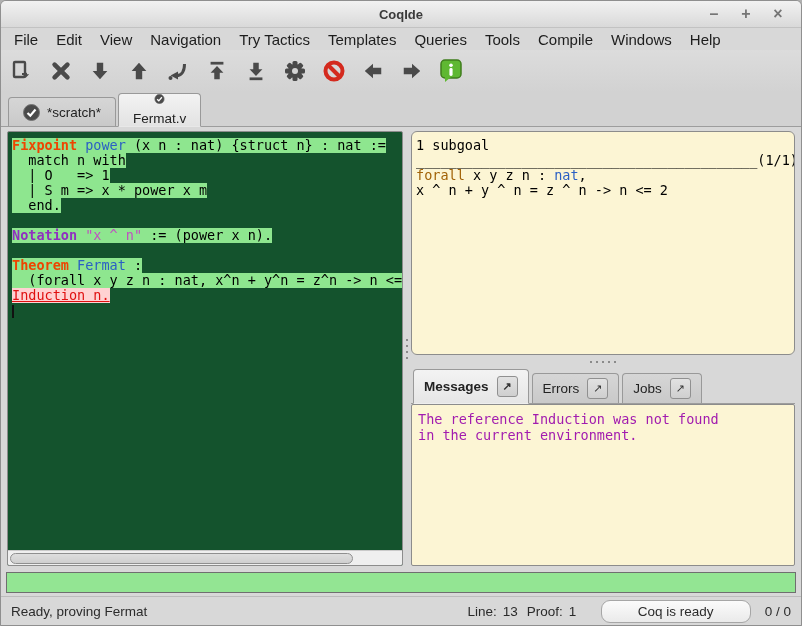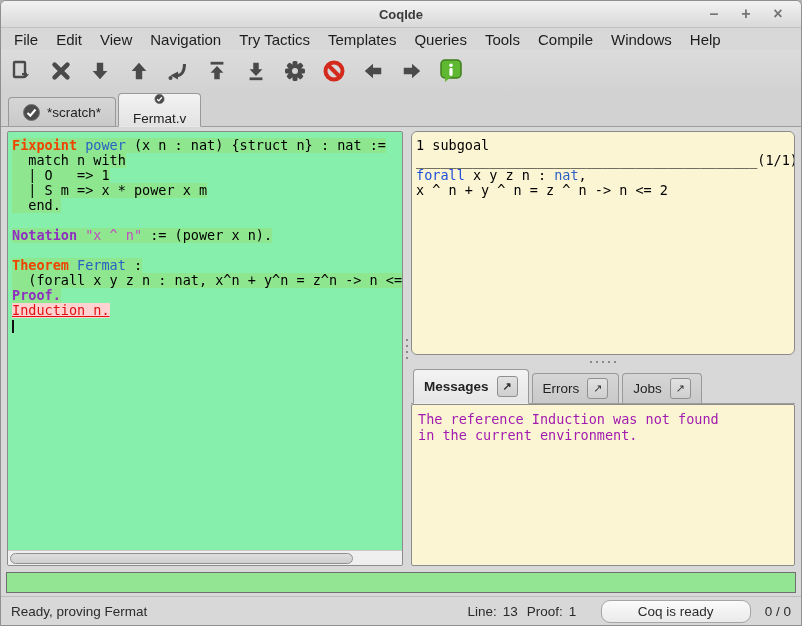--- a/index.html
+++ b/index.html
@@ -35,34 +35,34 @@
     display:flex; align-items:flex-end; padding-left:7px; flex:0 0 auto;}
   .doc-tab{ display:flex; align-items:center; gap:7px; padding:0 14px;
     border:1px solid #999; border-bottom:none; border-radius:4px 4px 0 0;
     margin-right:2px; }
   .doc-tab.inactive{ height:29px; background:linear-gradient(#d6d6d6,#c9c9c9); }
   .doc-tab.active{ height:34px; background:linear-gradient(#f3f3f3,#e3e3e3);
     position:relative; margin-bottom:-1px; border-bottom:1px solid #e8e8e8;flex-direction:column;}
   .doc-tab .label{ font-size:13.5px; color:#222; }
   
   .main{ flex:1 1 auto; display:flex; padding:4px 6px 4px 6px; min-height:0;}
-  .editor-panel{ width:396px; border:1px solid #8c8c8c; background:#86efac;
+  .editor-panel{ width:396px; border:1px solid #8c8c8c; background:#14532d;
     display:flex; flex-direction:column; border-radius:2px; overflow:hidden;}
   .code-area{ flex:1; padding:6px 2px 0 4px; overflow:hidden;
     font-family:"DejaVu Sans Mono", monospace; font-size:13.5px; }
   .cl{ height:15px; line-height:15px; white-space:pre; }
   .hl{ display:inline-block; white-space:pre; }
   .bg-green{ background:#8ee68f; }
   .bg-pink{ background:#ffd2d2; }
   .c-kw{ color:#ee4400; font-weight:bold; }
   .c-id{ color:#2a5fc4; }
   .c-kwp{ color:#9030c0; font-weight:bold; }
   .c-str{ color:#c050c0; }
   .c-err{ color:#e01010; text-decoration:underline; }
-  .c-grn{ color:#1d4ed8; }
+  .c-grn{ color:#a16207; }
   .c-blu{ color:#2a5fc4; }
   .caret{ display:inline-block; width:2px; height:13px; background:#111;
     vertical-align:middle; }
   .hscroll{ height:15px; background:#efefef; border-top:1px solid #c9c9c9;
     display:flex; align-items:center; padding:0 2px; flex:0 0 auto;}
   .hthumb{ width:88%; height:11px; background:linear-gradient(#dedede,#cfcfcf);
     border:1px solid #8f8f8f; border-radius:6px; }
   
   .vsplit{ width:8px; display:flex; flex-direction:column; align-items:center;
     justify-content:center; }
@@ -234,21 +234,20 @@
           <div class="cl"><span class="hl bg-green"><span class="c-kw">Fixpoint</span><span> </span><span class="c-id">power</span><span> (x n : nat) {struct n} : nat :=</span></span></div>
           <div class="cl"><span class="hl bg-green"><span>  match n with</span></span></div>
           <div class="cl"><span class="hl bg-green"><span>  | O   =&gt; 1</span></span></div>
           <div class="cl"><span class="hl bg-green"><span>  | S m =&gt; x * power x m</span></span></div>
           <div class="cl"><span class="hl bg-green"><span>  end.</span></span></div>
           <div class="cl"></div>
           <div class="cl"><span class="hl bg-green"><span class="c-kwp">Notation</span><span> </span><span class="c-str">"x ^ n"</span><span> := (power x n).</span></span></div>
           <div class="cl"></div>
           <div class="cl"><span class="hl bg-green"><span class="c-kw">Theorem</span><span> </span><span class="c-id">Fermat</span><span> :</span></span></div>
           <div class="cl"><span class="hl bg-green"><span>  (forall x y z n : nat, x^n + y^n = z^n -&gt; n &lt;=</span></span></div>
-          <div class="cl"><span class="hl bg-green"><span class="c-kwp">Proof.</span></span></div>
           <div class="cl"><span class="hl bg-pink"><span class="c-err">Induction n.</span></span></div>
           <div class="cl"><span class="caret"></span></div>
         </div>
       <div class="hscroll">
         <div class="hthumb"></div>
       </div>
     </div>
 
     <div class="vsplit">
       <i></i>

